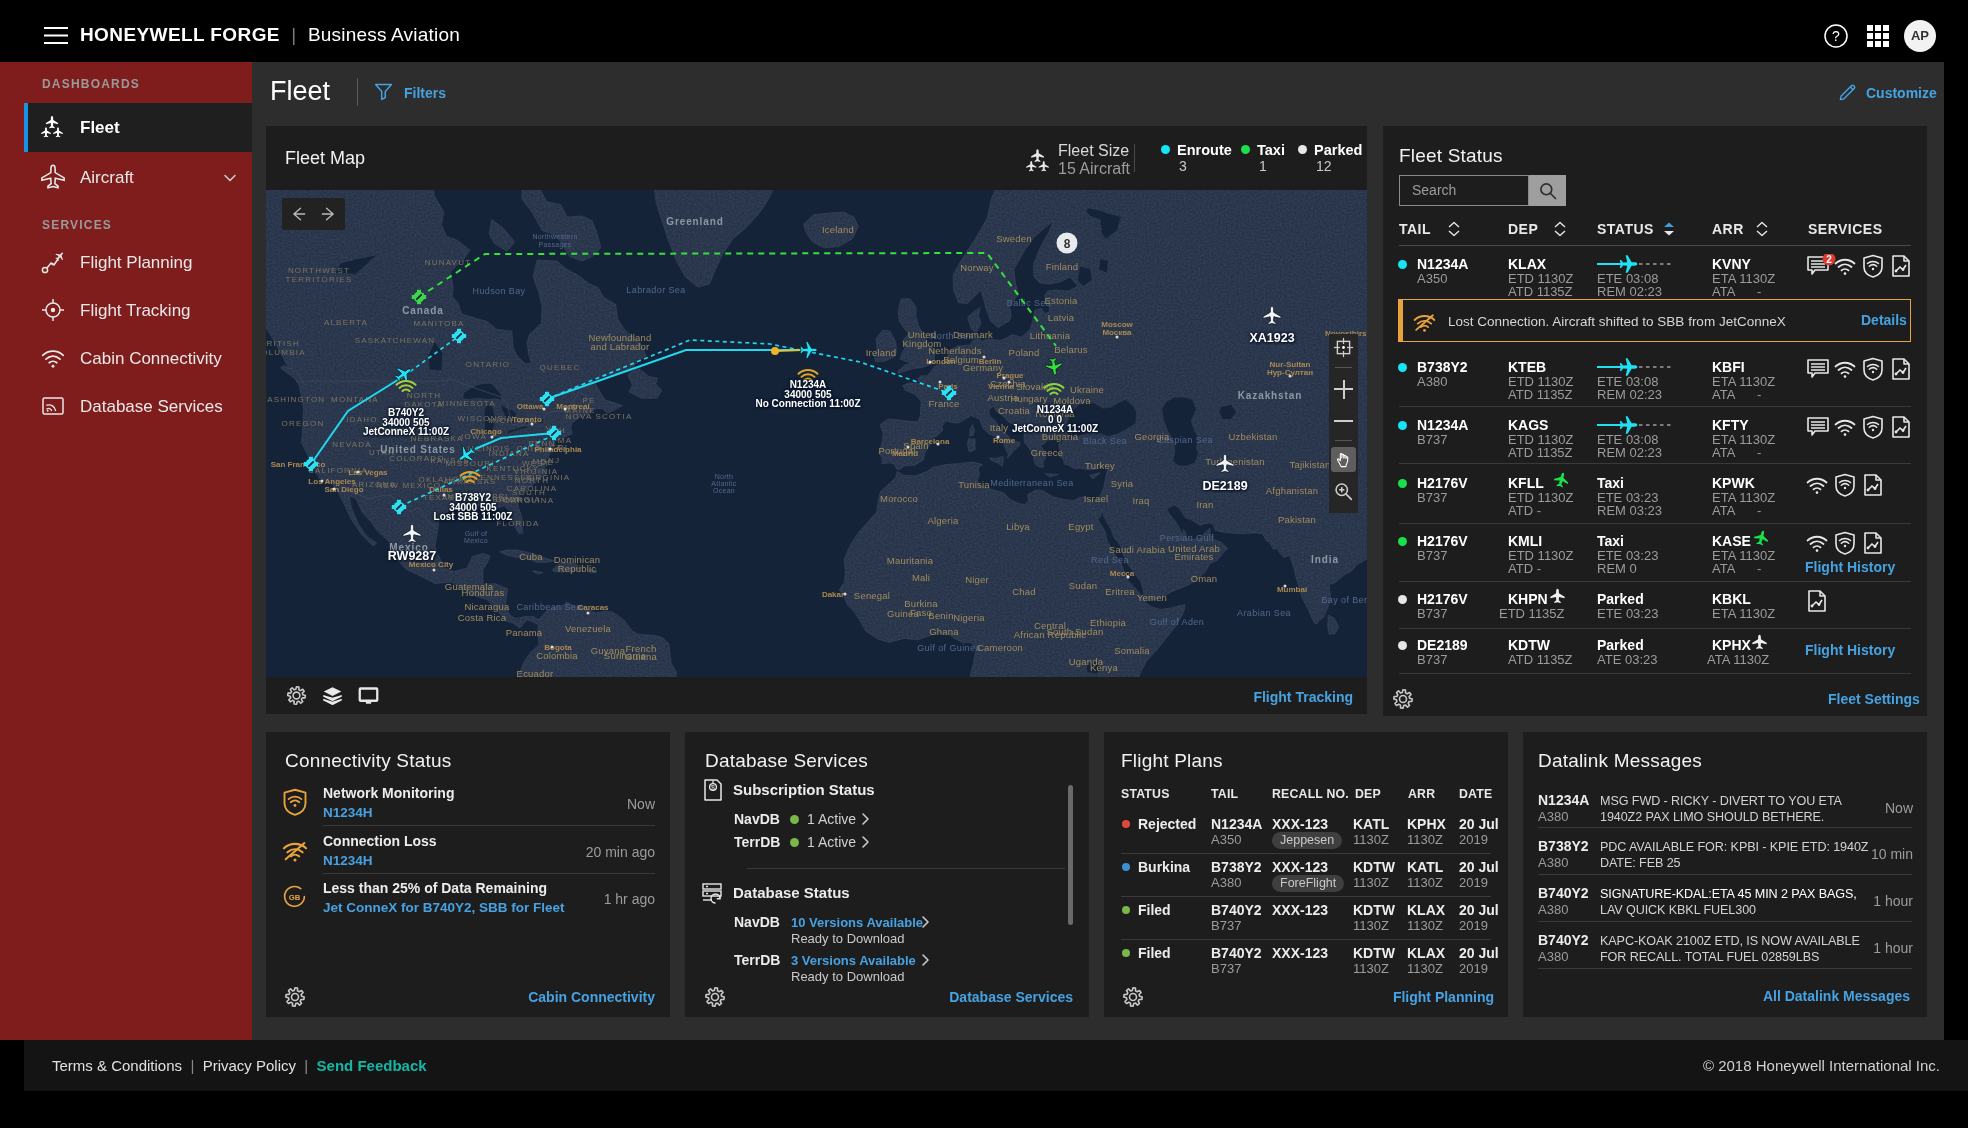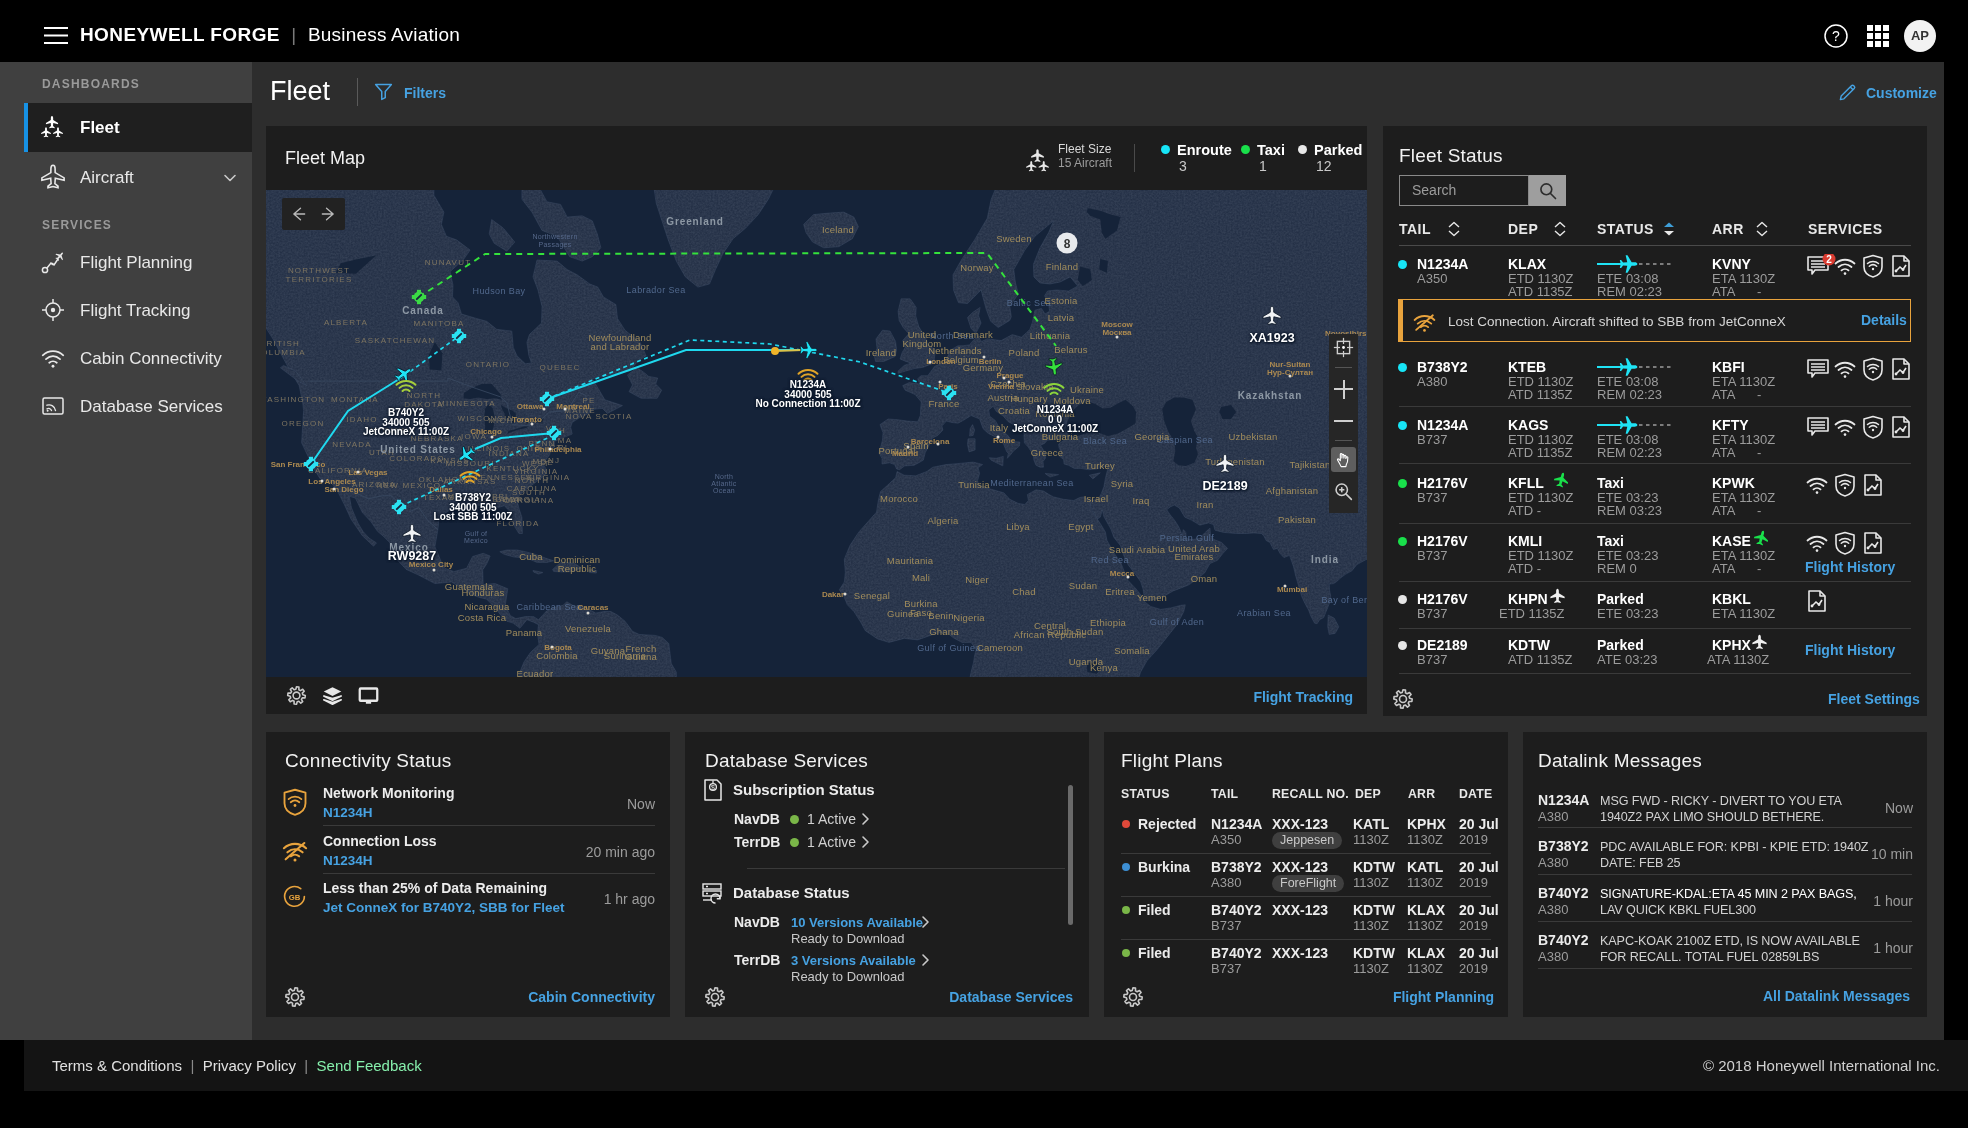--- a/index.html
+++ b/index.html
@@ -40,21 +40,21 @@
         <rect x="17" y="1" width="6" height="6" fill="#fff"></rect>
         <rect x="1" y="9" width="6" height="6" fill="#fff"></rect>
         <rect x="9" y="9" width="6" height="6" fill="#fff"></rect>
         <rect x="17" y="9" width="6" height="6" fill="#fff"></rect>
         <rect x="1" y="17" width="6" height="6" fill="#fff"></rect>
         <rect x="9" y="17" width="6" height="6" fill="#fff"></rect>
         <rect x="17" y="17" width="6" height="6" fill="#fff"></rect>
       </svg></div>
     <div class="abs" style="left:1904px;top:20px;width:32px;height:32px;border-radius:50%;background:#f2f2f2;color:#333;font-size:13px;font-weight:bold;text-align:center;line-height:32px">AP</div>
   </div>
-<div class="abs" style="left:0;top:62px;width:252px;height:978px;background:#404040">
+<div class="abs" style="left:0;top:62px;width:252px;height:978px;background:#7f1d1d">
     <div class="abs" style="left:42px;top:15px;font-size:12px;font-weight:bold;letter-spacing:1.2px;color:#9a9a9a">DASHBOARDS</div>
     <div class="abs" style="left:24px;top:41px;width:228px;height:49px;background:#1f1f1f"></div>
     <div class="abs" style="left:24px;top:41px;width:4px;height:49px;background:#1792e5"></div>
     <div class="abs" style="left:40px;top:53px"><svg width="24" height="24" viewBox="0 0 26 26">
         <path d="M0,-10.2 C1.2,-10.2 2,-8.6 2,-6.8 L2.05,-3.2 L10.6,1.8 L10.6,4.1 L2.2,2.1 L1.8,7.2 L4.8,9.6 L4.8,11.2 L0,10.1 L-4.8,11.2 L-4.8,9.6 L-1.8,7.2 L-2.2,2.1 L-10.6,4.1 L-10.6,1.8 L-2.05,-3.2 L-2,-6.8 C-2,-8.6 -1.2,-10.2 0,-10.2 Z" fill="#fff" transform="translate(13,7.5) rotate(0) scale(0.62)"></path>
         <path d="M0,-10.2 C1.2,-10.2 2,-8.6 2,-6.8 L2.05,-3.2 L10.6,1.8 L10.6,4.1 L2.2,2.1 L1.8,7.2 L4.8,9.6 L4.8,11.2 L0,10.1 L-4.8,11.2 L-4.8,9.6 L-1.8,7.2 L-2.2,2.1 L-10.6,4.1 L-10.6,1.8 L-2.05,-3.2 L-2,-6.8 C-2,-8.6 -1.2,-10.2 0,-10.2 Z" fill="#fff" transform="translate(6.5,18.5) rotate(0) scale(0.5)"></path>
         <path d="M0,-10.2 C1.2,-10.2 2,-8.6 2,-6.8 L2.05,-3.2 L10.6,1.8 L10.6,4.1 L2.2,2.1 L1.8,7.2 L4.8,9.6 L4.8,11.2 L0,10.1 L-4.8,11.2 L-4.8,9.6 L-1.8,7.2 L-2.2,2.1 L-10.6,4.1 L-10.6,1.8 L-2.05,-3.2 L-2,-6.8 C-2,-8.6 -1.2,-10.2 0,-10.2 Z" fill="#fff" transform="translate(19.5,18.5) rotate(0) scale(0.5)"></path>
       </svg></div>
     <div class="abs" style="left:80px;top:56px;font-size:17px;font-weight:bold">Fleet</div>
     <div class="abs" style="left:40px;top:101px"><svg width="26" height="26" viewBox="0 0 26 26">
@@ -107,21 +107,21 @@
       <line x1="15.5" y1="5" x2="19" y2="8.5" stroke="#46a2e2" stroke-width="1.8"></line>
     </svg></div>
 <div class="abs" style="left:1866px;top:84px"><span class="lnk">Customize</span></div>
 <div class="abs panel" style="left:266px;top:126px;width:1101px;height:588px">
     <div class="abs" style="left:19px;top:22px;font-size:18px;color:#f2f2f2">Fleet Map</div>
     <div class="abs" style="left:759px;top:22px"><svg width="25" height="25" viewBox="0 0 26 26">
         <path d="M0,-10.2 C1.2,-10.2 2,-8.6 2,-6.8 L2.05,-3.2 L10.6,1.8 L10.6,4.1 L2.2,2.1 L1.8,7.2 L4.8,9.6 L4.8,11.2 L0,10.1 L-4.8,11.2 L-4.8,9.6 L-1.8,7.2 L-2.2,2.1 L-10.6,4.1 L-10.6,1.8 L-2.05,-3.2 L-2,-6.8 C-2,-8.6 -1.2,-10.2 0,-10.2 Z" fill="#e8e8e8" transform="translate(13,7.5) rotate(0) scale(0.62)"></path>
         <path d="M0,-10.2 C1.2,-10.2 2,-8.6 2,-6.8 L2.05,-3.2 L10.6,1.8 L10.6,4.1 L2.2,2.1 L1.8,7.2 L4.8,9.6 L4.8,11.2 L0,10.1 L-4.8,11.2 L-4.8,9.6 L-1.8,7.2 L-2.2,2.1 L-10.6,4.1 L-10.6,1.8 L-2.05,-3.2 L-2,-6.8 C-2,-8.6 -1.2,-10.2 0,-10.2 Z" fill="#e8e8e8" transform="translate(6.5,18.5) rotate(0) scale(0.5)"></path>
         <path d="M0,-10.2 C1.2,-10.2 2,-8.6 2,-6.8 L2.05,-3.2 L10.6,1.8 L10.6,4.1 L2.2,2.1 L1.8,7.2 L4.8,9.6 L4.8,11.2 L0,10.1 L-4.8,11.2 L-4.8,9.6 L-1.8,7.2 L-2.2,2.1 L-10.6,4.1 L-10.6,1.8 L-2.05,-3.2 L-2,-6.8 C-2,-8.6 -1.2,-10.2 0,-10.2 Z" fill="#e8e8e8" transform="translate(19.5,18.5) rotate(0) scale(0.5)"></path>
       </svg></div>
-    <div class="abs" style="left:792px;top:16px;font-size:12px;color:#d9d9d9">Fleet Size<br><span class="mut">15 Aircraft</span></div>
+    <div class="abs" style="left:792px;top:16px;font-size:16px;color:#d9d9d9">Fleet Size<br><span class="mut">15 Aircraft</span></div>
     <div class="abs" style="left:868px;top:18px;width:1px;height:28px;background:#4a4a4a"></div>
     <div class="abs" style="left:895px;top:19px;width:9px;height:9px;border-radius:50%;background:#17e5f7"></div>
     <div class="abs" style="left:911px;top:16px;font-size:14.5px;font-weight:bold">Enroute</div>
     <div class="abs" style="left:913px;top:32px;font-size:14px;color:#c9c9c9">3</div>
     <div class="abs" style="left:975px;top:19px;width:9px;height:9px;border-radius:50%;background:#19e04b"></div>
     <div class="abs" style="left:991px;top:16px;font-size:14.5px;font-weight:bold">Taxi</div>
     <div class="abs" style="left:993px;top:32px;font-size:14px;color:#c9c9c9">1</div>
     <div class="abs" style="left:1032px;top:19px;width:9px;height:9px;border-radius:50%;background:#e8e8e8"></div>
     <div class="abs" style="left:1048px;top:16px;font-size:14.5px;font-weight:bold">Parked</div>
     <div class="abs" style="left:1050px;top:32px;font-size:14px;color:#c9c9c9">12</div>
@@ -1021,14 +1021,14 @@
     <div class="row-line" style="left:77px;top:169px"><span style="font-size:12.6px;color:#d2d2d2;letter-spacing:-0.1px">LAV QUICK KBKL FUEL300</span></div>
     <div class="row-line" style="right:14px;top:161px"><span class="mut t14">1 hour</span></div>
     <div class="row-line" style="left:15px;top:200px"><span class="b t14" style="color:#ececec">B740Y2</span></div>
     <div class="row-line" style="left:15px;top:216px"><span class="mut t13">A380</span></div>
     <div class="row-line" style="left:77px;top:200px"><span style="font-size:12.6px;color:#d2d2d2;letter-spacing:-0.1px">KAPC-KOAK 2100Z ETD, IS NOW AVAILABLE</span></div>
     <div class="row-line" style="left:77px;top:216px"><span style="font-size:12.6px;color:#d2d2d2;letter-spacing:-0.1px">FOR RECALL. TOTAL FUEL 02859LBS</span></div>
     <div class="row-line" style="right:14px;top:208px"><span class="mut t14">1 hour</span></div>
     <div class="row-line" style="right:17px;top:256px"><span class="lnk">All Datalink Messages</span></div>
   </div>
 <div class="abs" style="left:24px;top:1040px;width:1944px;height:51px;background:#141414">
-    <div class="abs" style="left:28px;top:17px;font-size:15px;color:#e0e0e0">Terms &amp; Conditions<span style="color:#8a8a8a">&nbsp; | &nbsp;</span>Privacy Policy<span style="color:#8a8a8a">&nbsp; | &nbsp;</span><span style="color:#86efac;font-weight:normal">Send Feedback</span></div>
+    <div class="abs" style="left:28px;top:17px;font-size:15px;color:#e0e0e0">Terms &amp; Conditions<span style="color:#8a8a8a">&nbsp; | &nbsp;</span>Privacy Policy<span style="color:#8a8a8a">&nbsp; | &nbsp;</span><span style="color:#14b8a6;font-weight:bold">Send Feedback</span></div>
     <div class="abs" style="right:28px;top:17px;font-size:15px;color:#d0d0d0">© 2018 Honeywell International Inc.</div>
   </div>
 </body></html>

